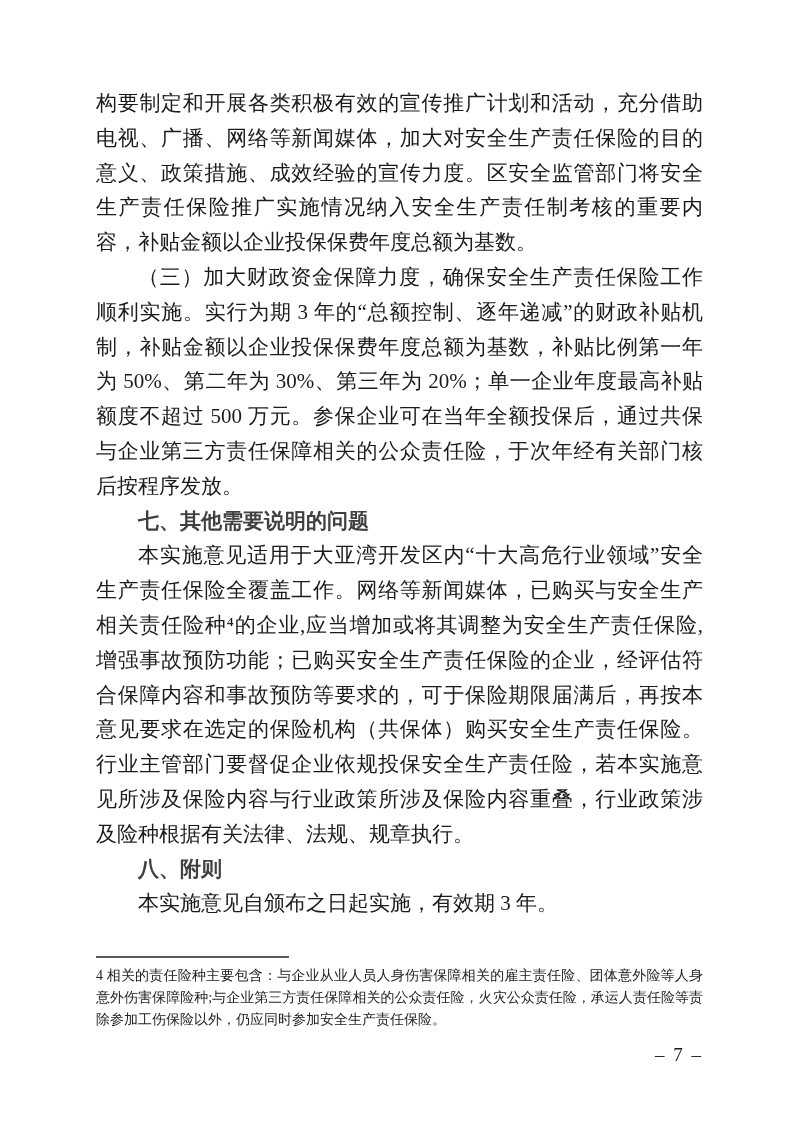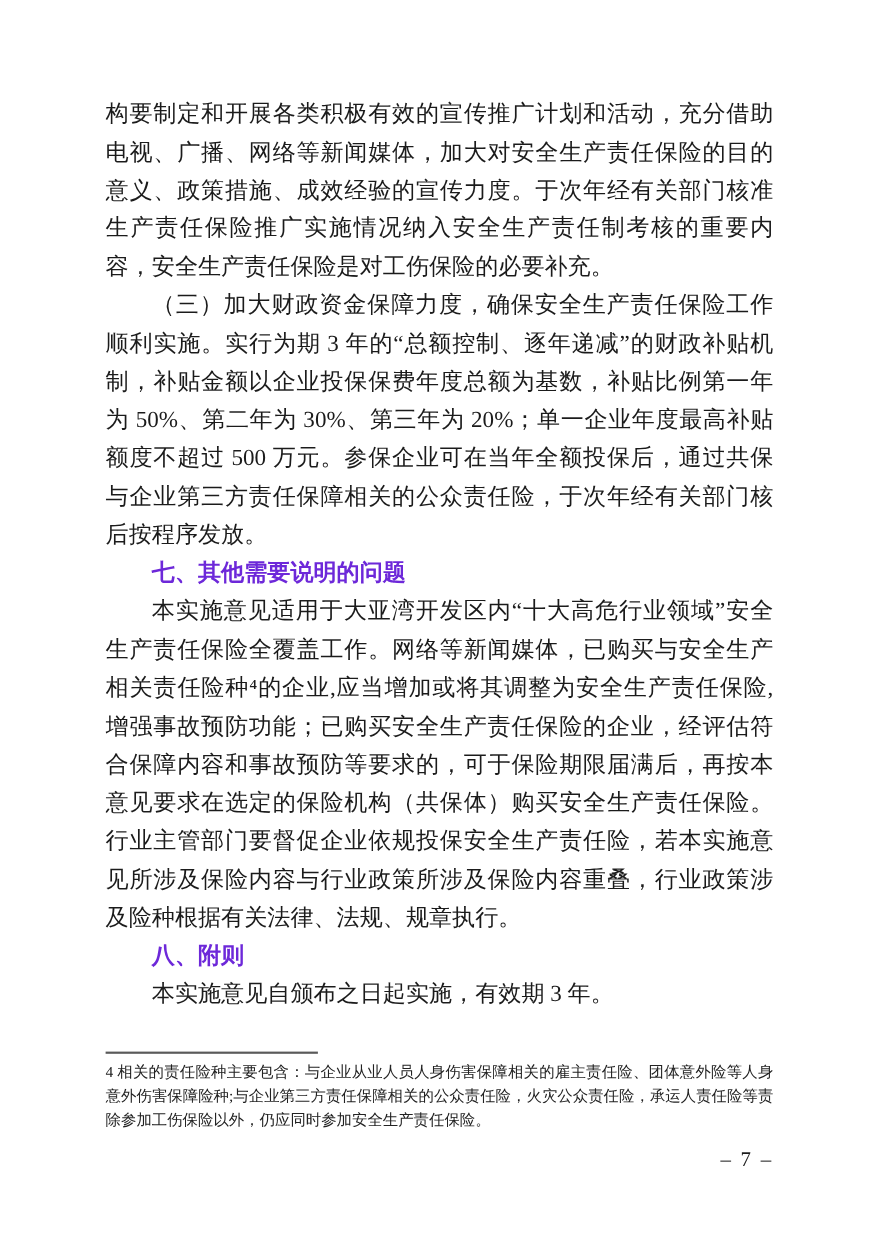--- a/index.html
+++ b/index.html
@@ -31,23 +31,23 @@
     text-align: left;
   }
   .line.justify {
     text-align: justify;
     text-align-last: justify;
   }
   .line.indent {
     text-indent: 2em;
   }
   .line.heading {
-    font-family: Liberation Sans, sans-serif;
+    font-family: Liberation Serif, serif;
     font-weight: 700;
-    color: #6d28d9;
+    color: #404040;
   }
   #footnote {
     position: absolute;
     left: 96px;
     top: 956px;
     width: 607px;
   }
   #footnote-separator {
     width: 193px;
     height: 0;
@@ -80,23 +80,23 @@
 </style>
 </head>
 <body>
 
 <div id="page">
 
   <div id="body-text">
 
   <div class="line body justify">构要制定和开展各类积极有效的宣传推广计划和活动，充分借助</div>
       <div class="line body justify">电视、广播、网络等新闻媒体，加大对安全生产责任保险的目的</div>
-      <div class="line body justify">意义、政策措施、成效经验的宣传力度。于次年经有关部门核准</div>
+      <div class="line body justify">意义、政策措施、成效经验的宣传力度。区安全监管部门将安全</div>
       <div class="line body justify">生产责任保险推广实施情况纳入安全生产责任制考核的重要内</div>
-      <div class="line body">容，安全生产责任保险是对工伤保险的必要补充。</div>
+      <div class="line body">容，补贴金额以企业投保保费年度总额为基数。</div>
       <div class="line body justify indent">（三）加大财政资金保障力度，确保安全生产责任保险工作</div>
       <div class="line body justify">顺利实施。实行为期 3 年的“总额控制、逐年递减”的财政补贴机</div>
       <div class="line body justify">制，补贴金额以企业投保保费年度总额为基数，补贴比例第一年</div>
       <div class="line body justify">为 50%、第二年为 30%、第三年为 20%；单一企业年度最高补贴</div>
       <div class="line body justify">额度不超过 500 万元。参保企业可在当年全额投保后，通过共保</div>
       <div class="line body justify">与企业第三方责任保障相关的公众责任险，于次年经有关部门核准</div>
       <div class="line body">后按程序发放。</div>
       <div class="line heading indent">七、其他需要说明的问题</div>
       <div class="line body justify indent">本实施意见适用于大亚湾开发区内“十大高危行业领域”安全</div>
       <div class="line body justify">生产责任保险全覆盖工作。网络等新闻媒体，已购买与安全生产</div>

